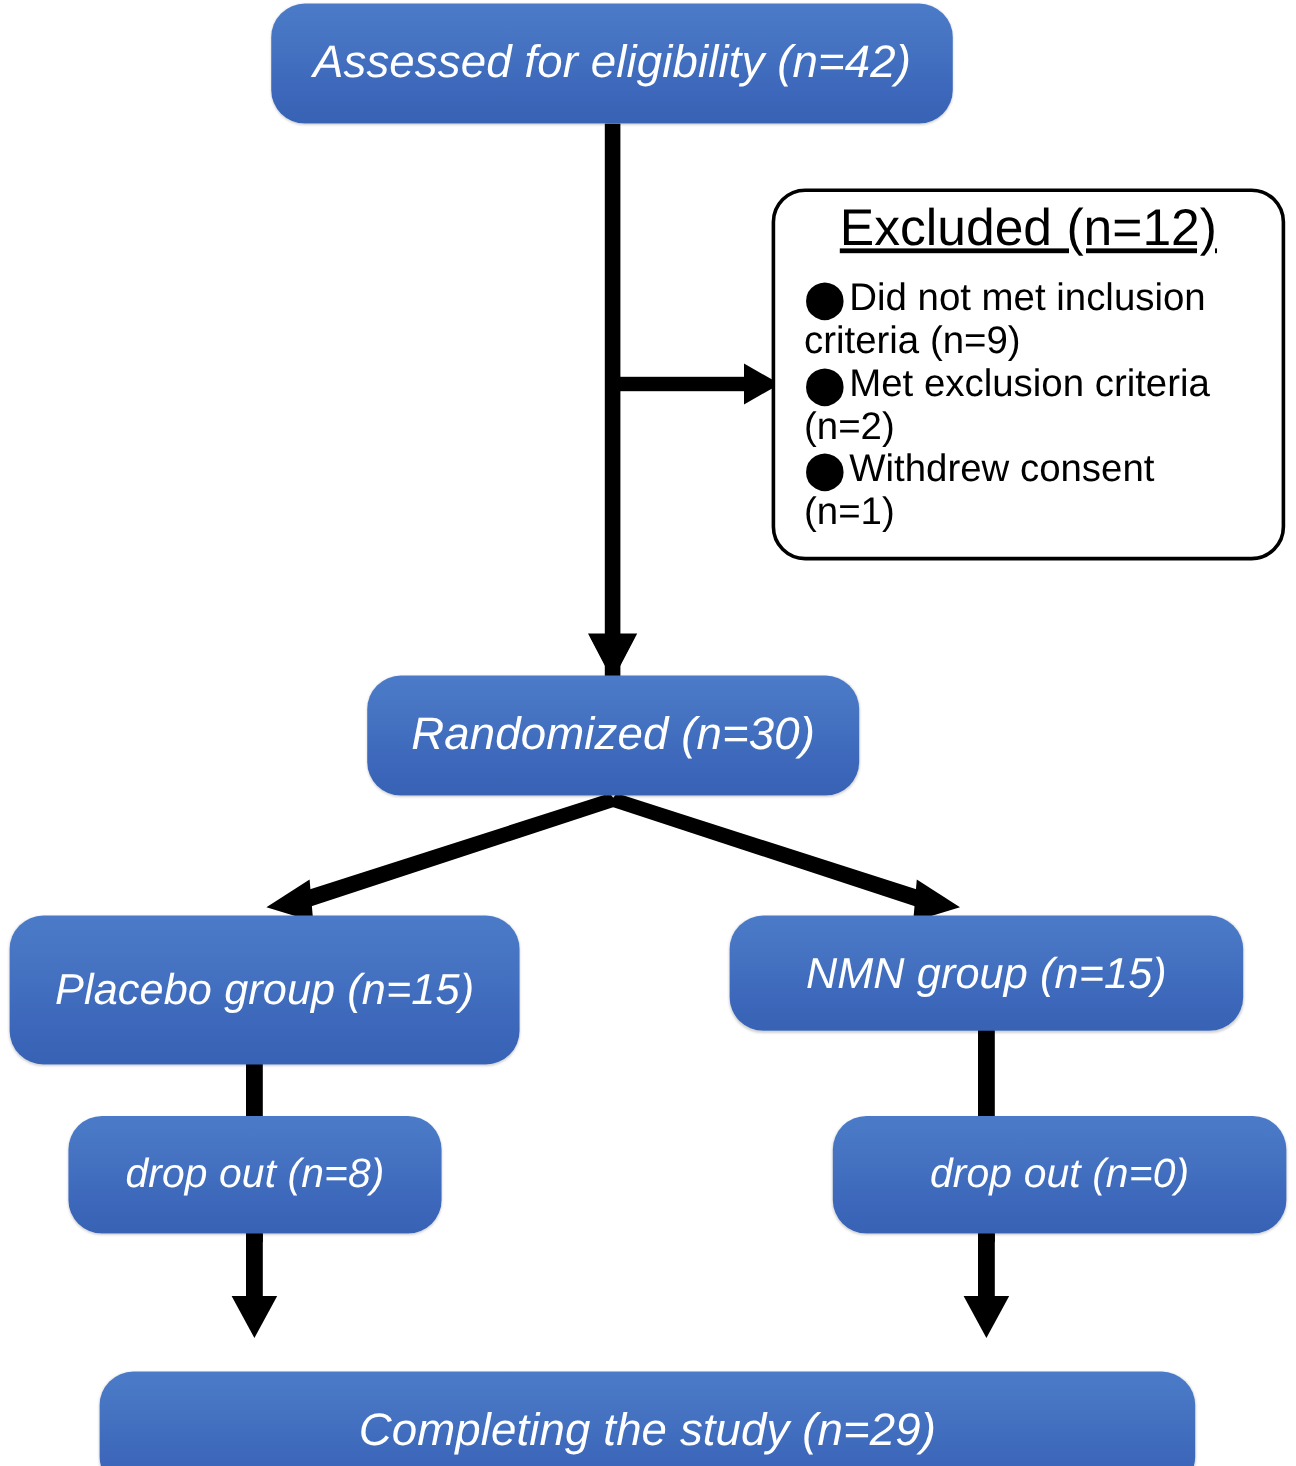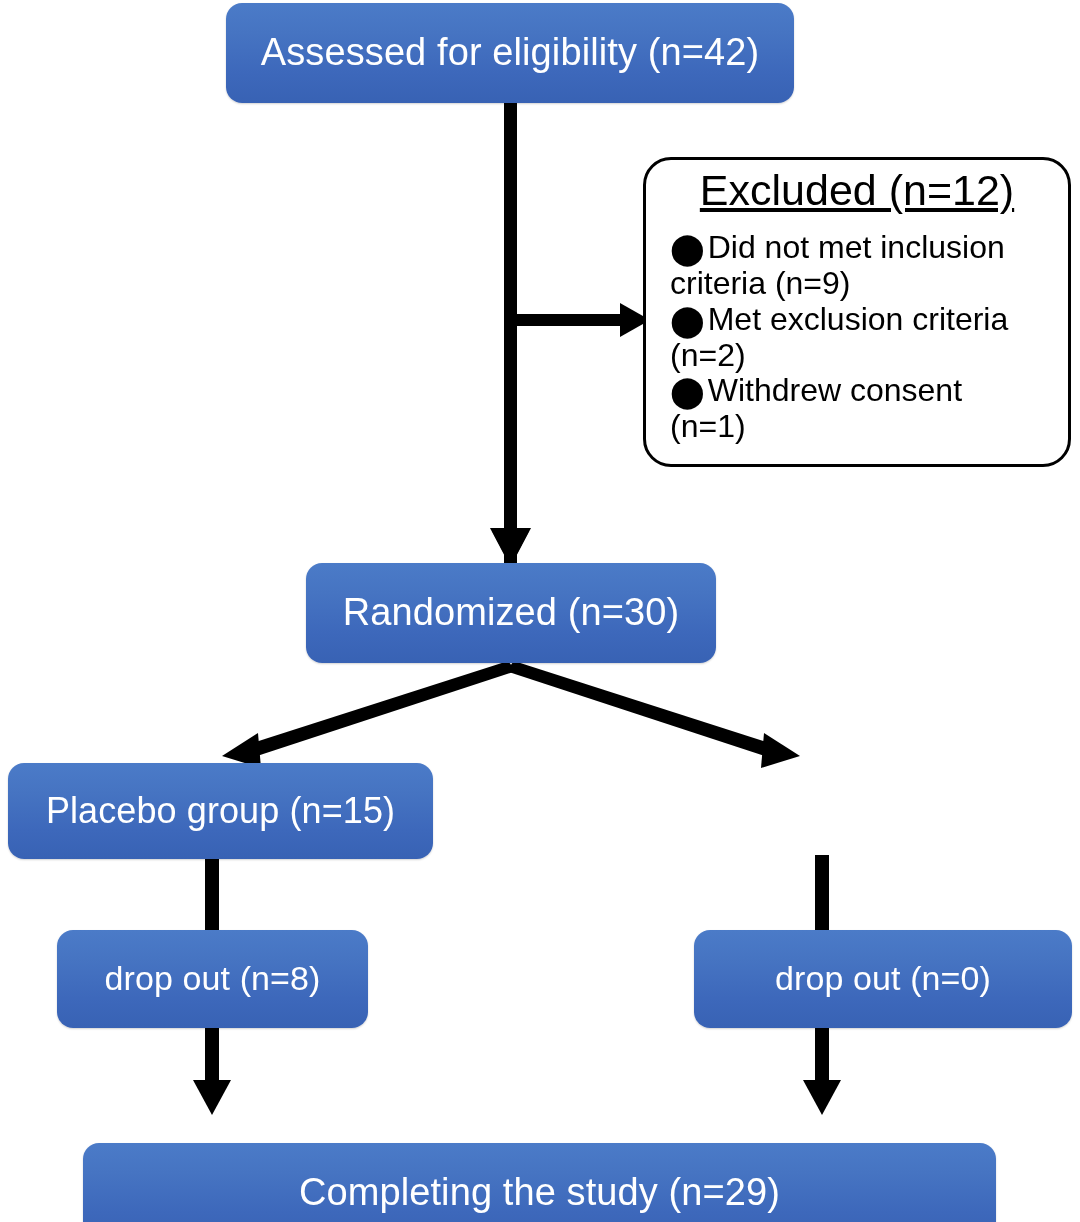--- a/index.html
+++ b/index.html
@@ -30,39 +30,40 @@
   .node {
     position: absolute;
     z-index: 2;
     box-sizing: border-box;
     display: flex;
     align-items: center;
     justify-content: center;
     text-align: center;
   }
   .node-blue {
-    border-radius: 16px;
+    border-radius: 28px;
     background: linear-gradient(180deg, #4b7bc8 0%, #4674c2 30%, #3d68bb 70%, #3862b4 100%);
     color: #ffffff;
     box-shadow: 0 1px 2px rgba(0,0,0,0.18);
+    font-style: italic;
   }
   .node-blue .node-label {
     display: block;
     width: 100%;
     line-height: 1.1;
     letter-spacing: 0.1px;
     white-space: nowrap;
   }
   #node-assessed { left: 226px; top: 3px;  width: 568px; height: 100px; }
   #node-assessed .node-label { font-size: 38px; }
 
   #node-randomized { left: 306px; top: 563px; width: 410px; height: 100px; }
   #node-randomized .node-label { font-size: 38px; }
 
-  #node-placebo { left: 8px; top: 763px; width: 425px; height: 96px; }
+  #node-placebo { left: 8px; top: 763px; width: 425px; height: 124px; }
   #node-placebo .node-label { font-size: 36px; }
 
   #node-nmn { left: 608px; top: 763px; width: 428px; height: 96px; }
   #node-nmn .node-label { font-size: 36px; }
 
   #node-dropout-placebo { left: 57px; top: 930px; width: 311px; height: 98px; }
   #node-dropout-placebo .node-label { font-size: 34px; }
 
   #node-dropout-nmn { left: 694px; top: 930px; width: 378px; height: 98px; }
   #node-dropout-nmn .node-label { font-size: 34px; }
@@ -172,20 +173,23 @@
   </div>
 
   <div class="node node-blue" id="node-randomized">
     <span class="node-label">Randomized (n=30)</span>
   </div>
 
   <div class="node node-blue" id="node-placebo">
     <span class="node-label">Placebo group (n=15)</span>
   </div>
 
+  <div class="node node-blue" id="node-nmn">
+    <span class="node-label">NMN group (n=15)</span>
+  </div>
 
   <div class="node node-blue" id="node-dropout-placebo">
     <span class="node-label">drop out (n=8)</span>
   </div>
 
   <div class="node node-blue" id="node-dropout-nmn">
     <span class="node-label">drop out (n=0)</span>
   </div>
 
   <div class="node node-blue" id="node-completing">

